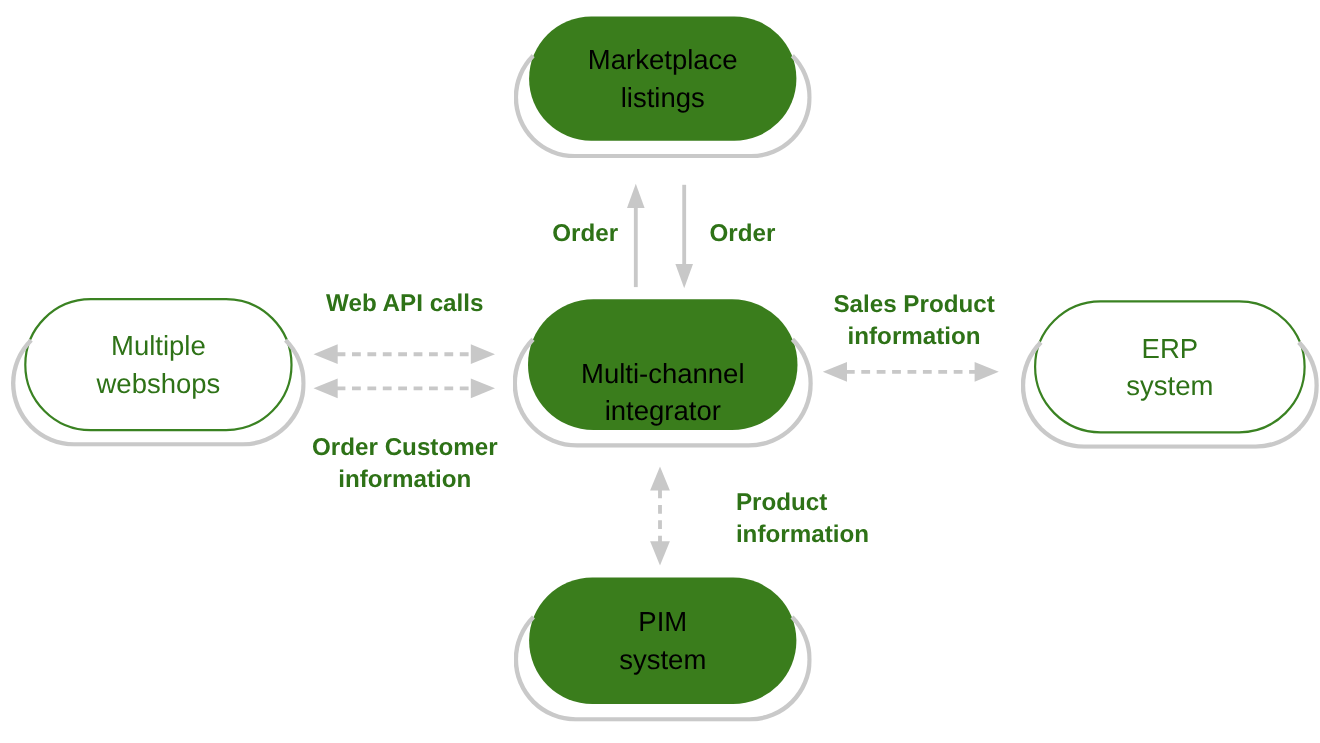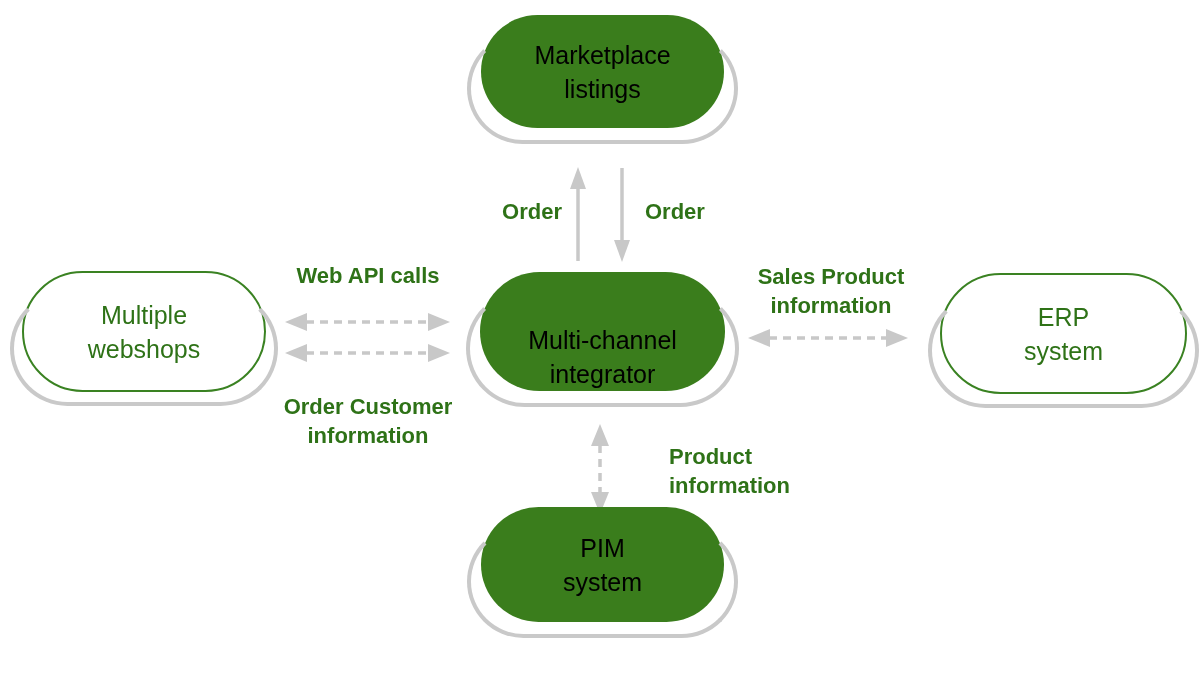--- a/index.html
+++ b/index.html
@@ -119,21 +119,21 @@
   <div class="pill filled" style="left:480px; top:272px; width:245px; height:119px;align-items:flex-end;">
     <span>Multi-channel
 integrator</span>
   </div>
 
   <div class="pill outline" style="left:940px; top:273px; width:243px; height:117px;">
     <span>ERP
 system</span>
   </div>
 
-  <div class="pill filled" style="left:481px; top:507px; width:243px; height:115px;">
+  <div class="pill filled" style="left:481px; top:525px; width:243px; height:115px;">
     <span>PIM
 system</span>
   </div>
 
   <div class="edge-label right" style="left:440px; top:197px; width:122px;">Order</div>
 
   <div class="edge-label" style="left:645px; top:197px;">Order</div>
 
   <div class="edge-label center" style="left:248px; top:261px; width:240px;">Web API calls</div>
 

